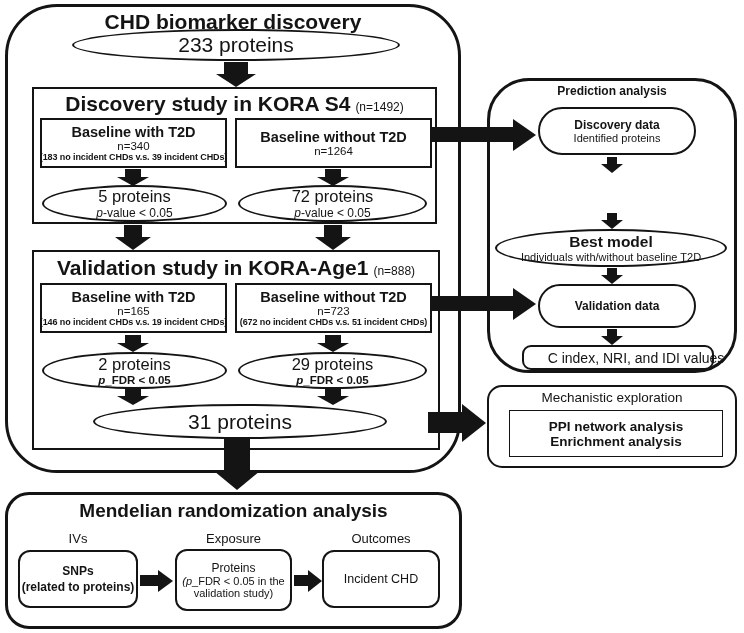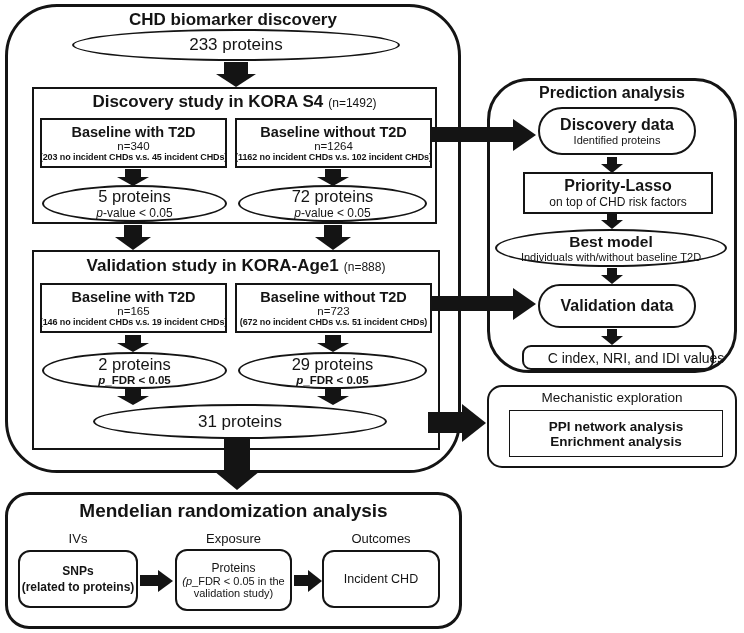--- a/index.html
+++ b/index.html
@@ -29,23 +29,23 @@
   .f9{font-size:9px;letter-spacing:-0.1px;}
   .f11{font-size:11px;}
   .f115{font-size:11.5px;}
   .f12{font-size:12px;}
   .f125{font-size:12.5px;}
   .f13{font-size:13px;}
   .f135{font-size:13.5px;}
   .f14{font-size:14px;}
   .f145{font-size:14.5px;}
   .f155{font-size:15.5px;}
-  .f16{font-size:16px;}
+  .f16{font-size:12px;}
   .f165{font-size:16.5px;}
-  .f17{font-size:17px;}
+  .f17{font-size:21px;}
   .f19{font-size:19px;}
 </style>
 </head>
 <body>
 
 <div id="canvas">
 
   <div class="abs box b3" style="left:5px;top:4px;width:456px;height:469px;border-radius:52px;"></div>
   <div class="abs b f17" style="left:5px;top:10px;width:456px;text-align:center;">CHD biomarker discovery</div>
 
@@ -60,26 +60,25 @@
 
   <div class="abs box" style="left:32px;top:87px;width:405px;height:137px;"></div>
   <div class="abs trow" style="left:32px;top:92px;width:405px;">
     <span class="b f17">Discovery study in KORA S4</span>
     <span class="f12">(n=1492)</span>
   </div>
 
   <div class="abs box flexc" style="left:40px;top:118px;width:187px;height:50px;">
     <span class="b f145 nowrap">Baseline with T2D</span>
     <span class="f115 nowrap">n=340</span>
-    <span class="b f9 nowrap">(203 no incident CHDs v.s. 45 incident CHDs)</span>
+    <span class="b f9 nowrap">(183 no incident CHDs v.s. 39 incident CHDs)</span>
   </div>
   <div class="abs box flexc" style="left:235px;top:118px;width:197px;height:50px;">
     <span class="b f145 nowrap">Baseline without T2D</span>
     <span class="f115 nowrap">n=1264</span>
-    <span class="b f9 nowrap">(1162 no incident CHDs v.s. 102 incident CHDs)</span>
   </div>
 
   <div class="arr arr-d" style="left:117px;top:169px;width:32px;">
     <span class="shaft" style="width:16px;height:8px;"></span>
     <span class="head head-d" style="border-width:9px 16px 0 16px;border-color:#141414 transparent transparent transparent;"></span>
   </div>
   <div class="arr arr-d" style="left:317px;top:169px;width:32px;">
     <span class="shaft" style="width:16px;height:8px;"></span>
     <span class="head head-d" style="border-width:9px 16px 0 16px;border-color:#141414 transparent transparent transparent;"></span>
   </div>
@@ -161,24 +160,20 @@
   <div class="abs box b25 flexc" style="left:538px;top:107px;width:158px;height:48px;border-radius:26px;">
     <span class="b f16 nowrap">Discovery data</span>
     <span class="f11 nowrap">Identified proteins</span>
   </div>
 
   <div class="arr arr-d" style="left:601px;top:157px;width:22px;">
     <span class="shaft" style="width:10px;height:7px;"></span>
     <span class="head head-d" style="border-width:9px 11px 0 11px;border-color:#141414 transparent transparent transparent;"></span>
   </div>
 
-  <div class="abs box flexc" style="left:523px;top:172px;width:190px;height:42px;">
-    <span class="b f16 nowrap">Priority-Lasso</span>
-    <span class="f12 nowrap">on top of CHD risk factors</span>
-  </div>
 
   <div class="arr arr-d" style="left:601px;top:213px;width:22px;">
     <span class="shaft" style="width:10px;height:7px;"></span>
     <span class="head head-d" style="border-width:9px 11px 0 11px;border-color:#141414 transparent transparent transparent;"></span>
   </div>
 
   <div class="abs box r50 flexc" style="left:495px;top:229px;width:232px;height:38px;">
     <span class="b f155 nowrap">Best model</span>
     <span class="f11 nowrap">Individuals with/without baseline T2D</span>
   </div>

